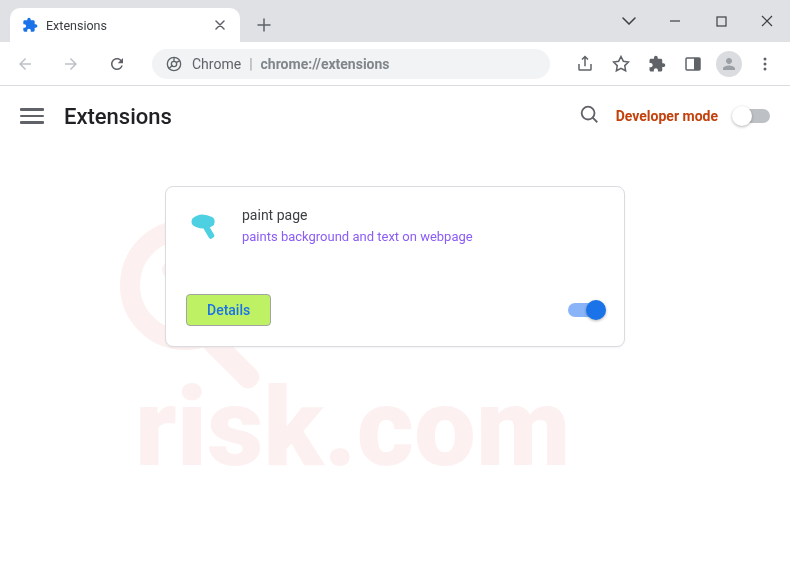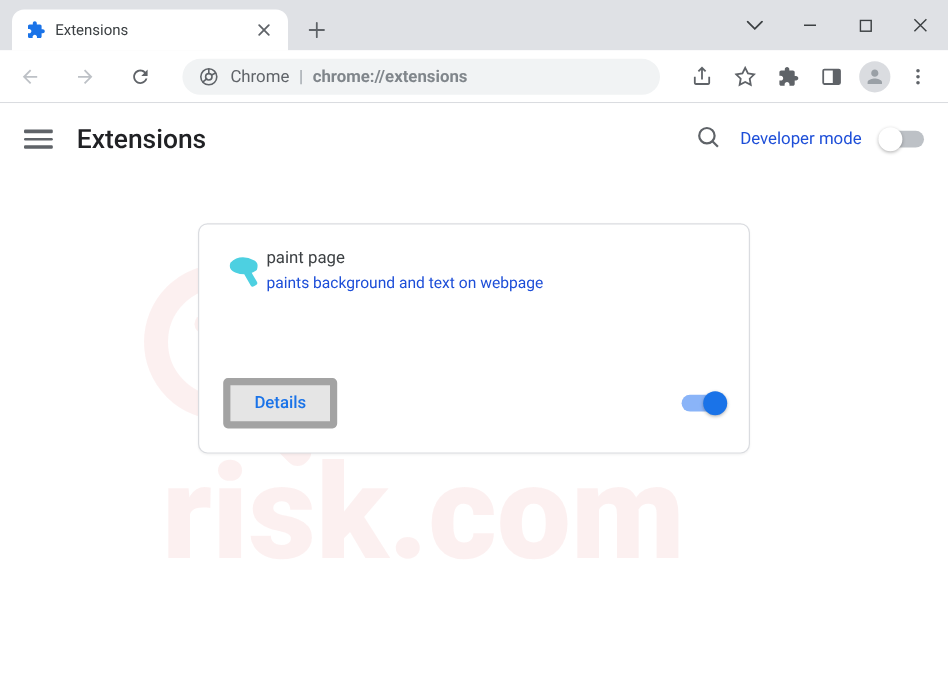--- a/index.html
+++ b/index.html
@@ -33,31 +33,31 @@
   .page { position: relative; height: calc(583px - 42px - 44px); background: #fff; }
   .watermark { position: absolute; inset: 0; display: flex; align-items: center; justify-content: center; pointer-events: none; }
   .watermark svg { opacity: 0.07; }
   
   .page-header { height: 60px; display: flex; align-items: center; padding: 0 20px; }
   .hamburger { width: 24px; height: 24px; display: flex; flex-direction: column; justify-content: center; gap: 4px; cursor: pointer; margin-right: 20px; }
   .hamburger span { height: 2.5px; background: #5f6368; border-radius: 1px; }
   .page-title { font-size: 22px; color: #202124; font-weight: 500; }
   .header-right { margin-left: auto; display: flex; align-items: center; gap: 16px; }
   .search-icon { cursor: pointer; color: #5f6368; }
-  .dev-label { font-size: 14px; color: #1d4ed8; }
+  .dev-label { font-size: 14px; color: #c2410c; font-weight: bold; }
   .dev-toggle { width: 36px; height: 14px; background: #bdc1c6; border-radius: 7px; position: relative; cursor: pointer; }
   .dev-toggle::after { content: ''; position: absolute; width: 20px; height: 20px; background: #fff; border-radius: 50%; top: -3px; left: -2px; box-shadow: 0 1px 3px rgba(0,0,0,0.3); }
   
   .ext-card { width: 460px; margin: 40px auto 0; border: 1px solid #dadce0; border-radius: 8px; background: #fff; box-shadow: 0 1px 2px rgba(0,0,0,0.05); padding: 20px; position: relative; z-index: 1; }
-  .card-top { display: flex; margin-bottom: 71px; }
+  .card-top { display: flex; gap: 20px; margin-bottom: 50px; }
   .ext-icon { width: 36px; height: 36px; }
   .ext-name { font-size: 14px; color: #3c4043; margin-bottom: 6px; }
-  .ext-desc { font-size: 13px; color: #1d4ed8; }
+  .ext-desc { font-size: 13px; color: #8b5cf6; }
   .card-bottom { display: flex; align-items: center; gap: 12px; }
-  .card-btn { padding: 7px 20px; border: 6px solid #a3a3a3; border-radius: 4px; background: #e5e5e5; color: #1a73e8; font-size: 14px; font-weight: 500; cursor: pointer; }
+  .card-btn { padding: 7px 20px; border: 1px solid #a3a3a3; border-radius: 4px; background: #bef264; color: #1a73e8; font-size: 14px; font-weight: 500; cursor: pointer; }
   .ext-toggle { margin-left: auto; width: 36px; height: 14px; background: #8ab4f8; border-radius: 7px; position: relative; cursor: pointer; }
   .ext-toggle::after { content: ''; position: absolute; width: 20px; height: 20px; background: #1a73e8; border-radius: 50%; top: -3px; right: -2px; box-shadow: 0 1px 3px rgba(0,0,0,0.3); }
 </style>
 </head>
 <body>
 
 <div class="titlebar">
   <div class="tab">
     <span class="tab-icon">
       <svg width="16" height="16" viewBox="0 0 24 24" fill="#1a73e8">

